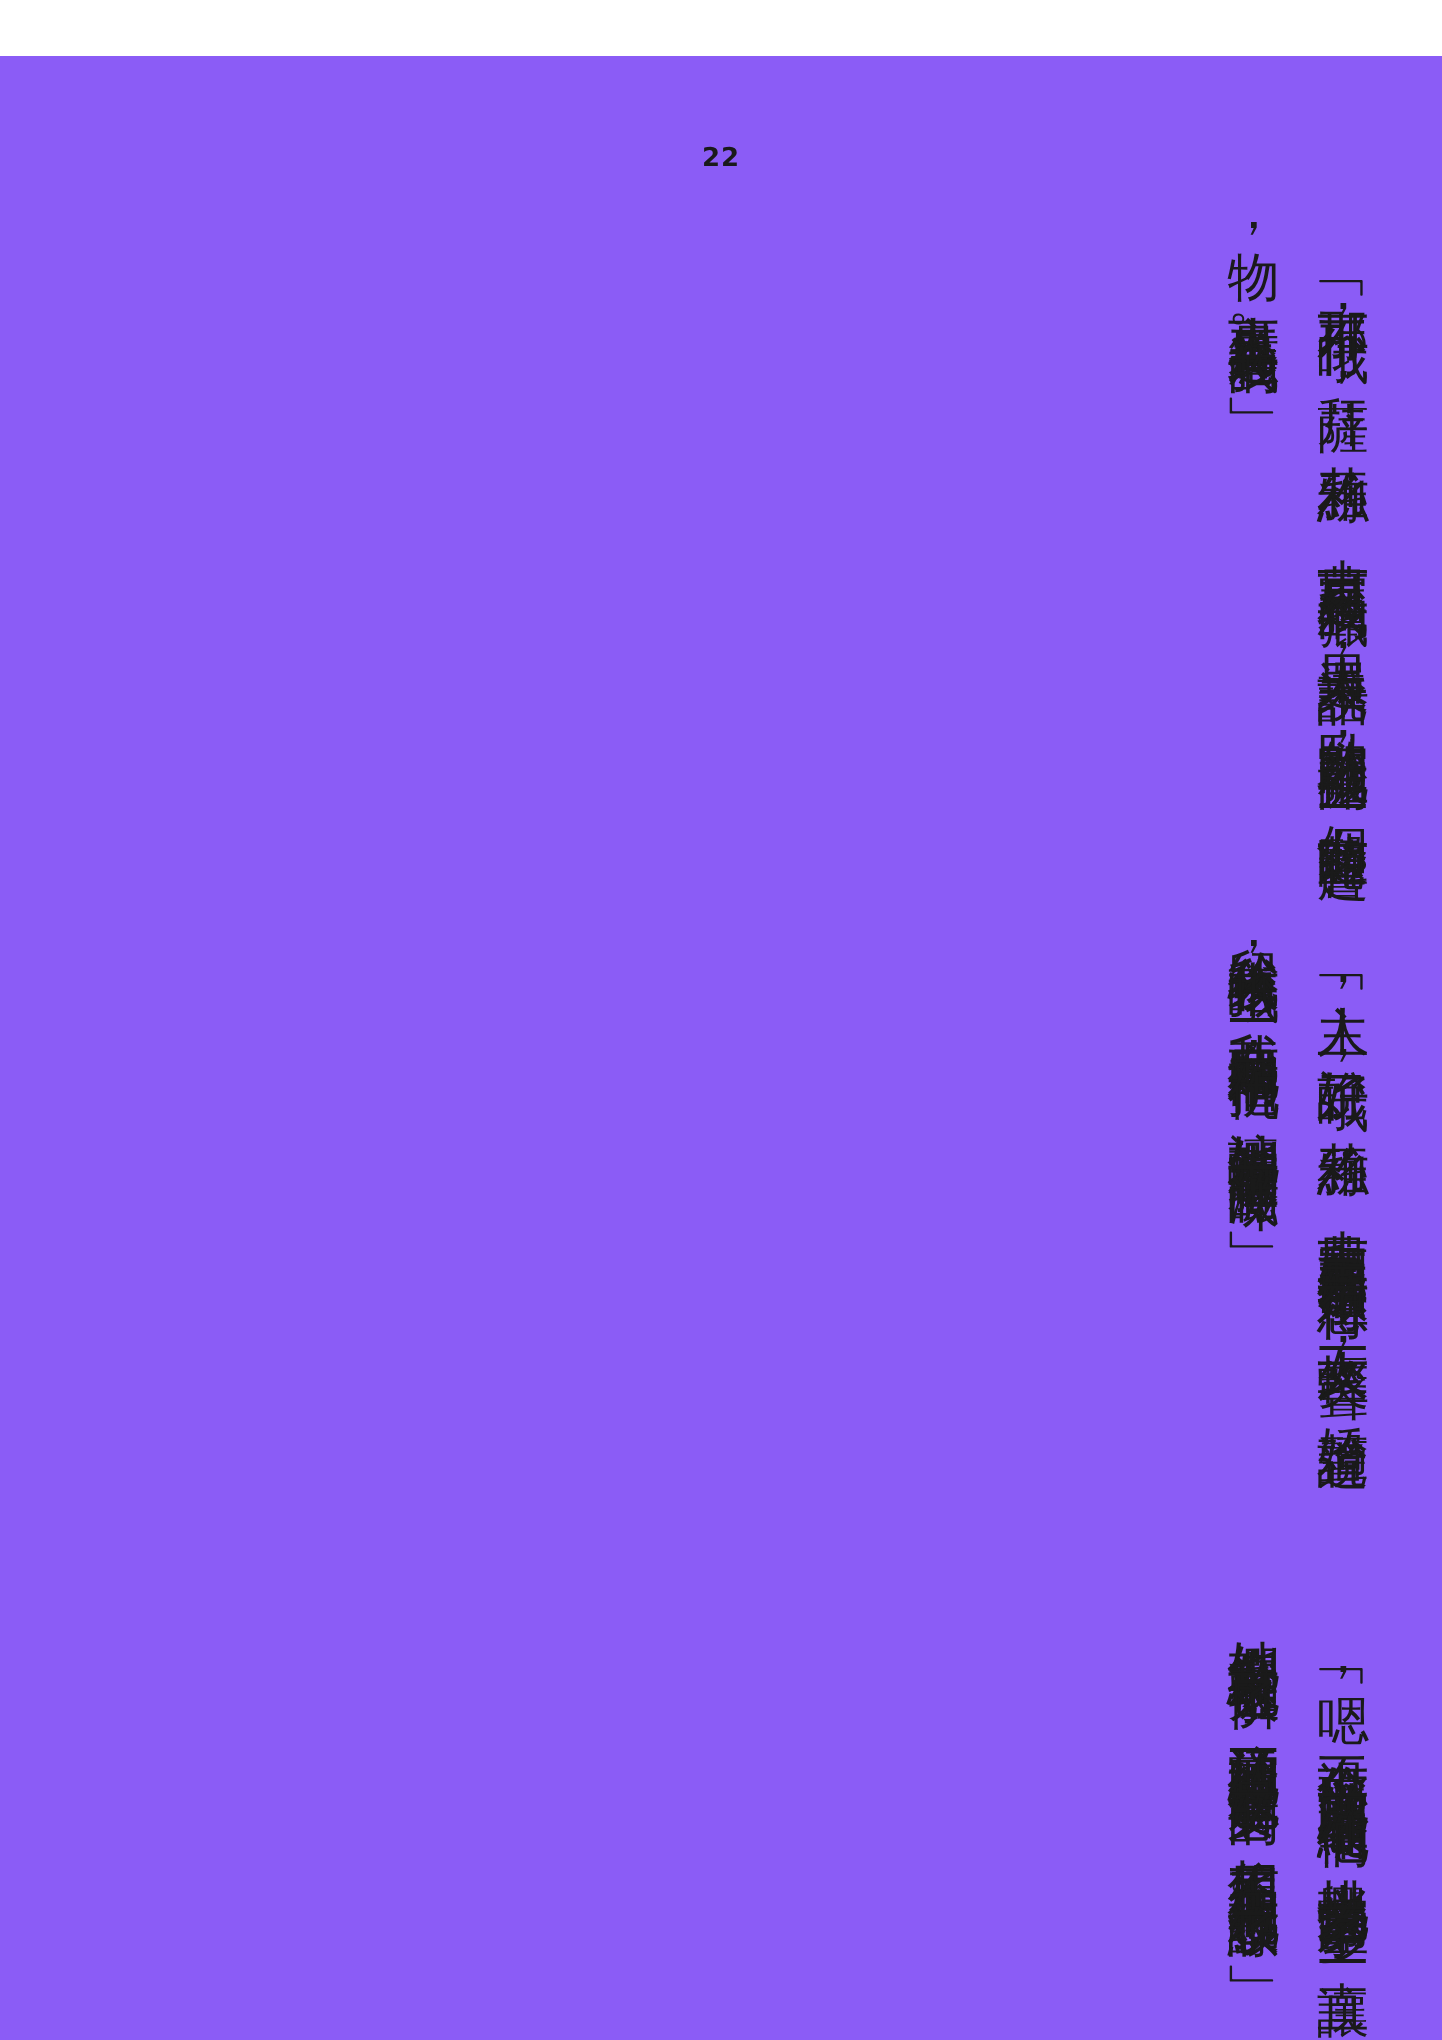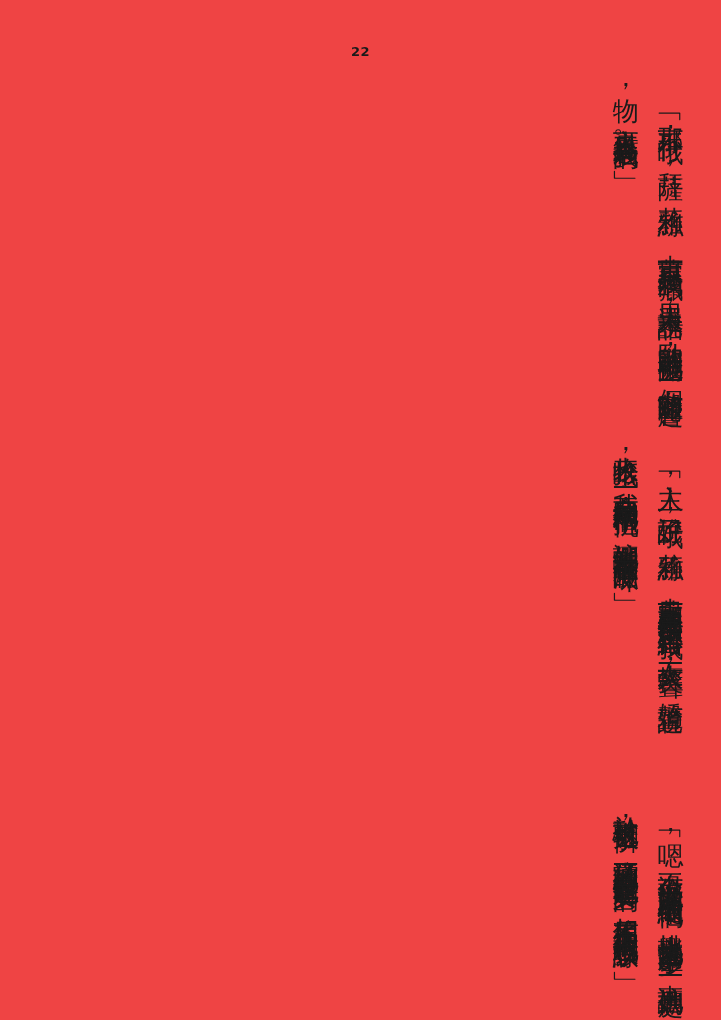--- a/index.html
+++ b/index.html
@@ -11,21 +11,22 @@
     width: 721px;
     height: 1020px;
     font-family: "DejaVu Serif", "Liberation Serif", serif;
     color: #1a1a1a;
     position: relative;
     overflow: hidden;
   }
   #page {
     position: absolute;
     inset: 0;
-    background: #ef4444;
+    background: #8b5cf6;
+    margin-top: 28px;
   }
   #page-number {
     position: absolute;
     top: 44px;
     left: 0;
     width: 100%;
     text-align: center;
     font-size: 13px;
     font-weight: bold;
     font-family: "DejaVu Sans", "Liberation Sans", sans-serif;

